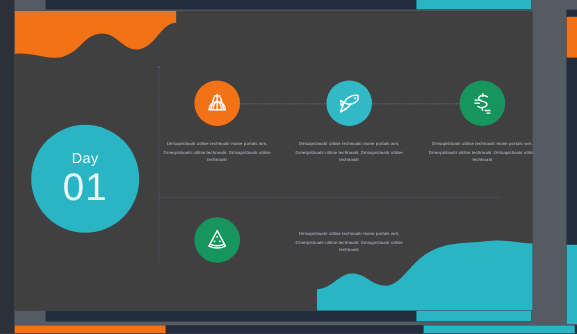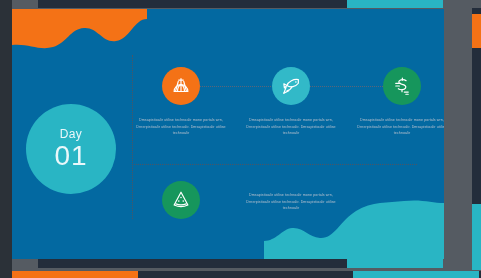--- a/index.html
+++ b/index.html
@@ -34,39 +34,39 @@
     position:absolute;left:12px;top:271px;width:469px;height:7px;background:#232d3b;overflow:hidden;
   }
   .next-slide .orange{position:absolute;left:0;top:0;width:126px;height:100%;background:#f47216;}
   .next-slide .teal{position:absolute;left:341px;top:0;width:126px;height:100%;background:#29b5c4;}
 
   .left-gutter{position:absolute;left:0;top:0;width:12px;height:278px;background:#2b3138;}
 
   
   #slide{
     position:absolute;left:12px;top:9px;width:432px;height:250px;
-    background:#0369a1;overflow:hidden;
+    background:#404040;overflow:hidden;
   }
 
   
   .wave-orange{
     position:absolute;left:0;top:0;width:135px;height:48px;
   }
   .wave-teal{
     position:absolute;right:0;bottom:0;width:180px;height:70px;
   }
 
   
   .day-circle{
     position:absolute;left:14px;top:95px;width:90px;height:90px;border-radius:50%;
     background:#29b5c4;display:flex;flex-direction:column;
     align-items:center;justify-content:center;color:#eaf7fa;line-height:1;
   }
   .day-label{font-size:12px;letter-spacing:.4px;margin-bottom:2px;}
-  .day-number{font-size:28px;font-weight:300;letter-spacing:1px;}
+  .day-number{font-size:32px;font-weight:300;letter-spacing:1px;}
 
   
   .v-dotline{
     position:absolute;left:120px;top:46px;width:0;height:164px;
     border-left:1px dotted #4b5565;
   }
   .h-divider{
     position:absolute;left:120px;top:155px;width:285px;height:0;
     border-top:1px dotted #4b5565;
   }

